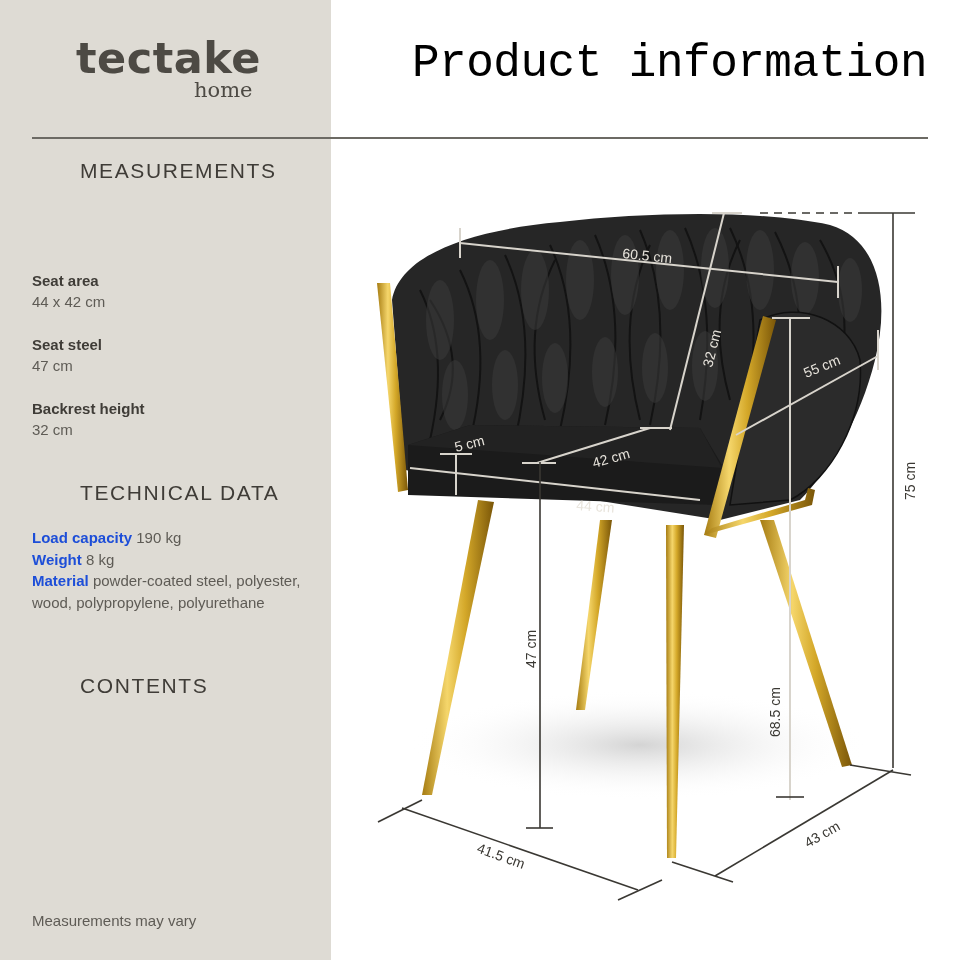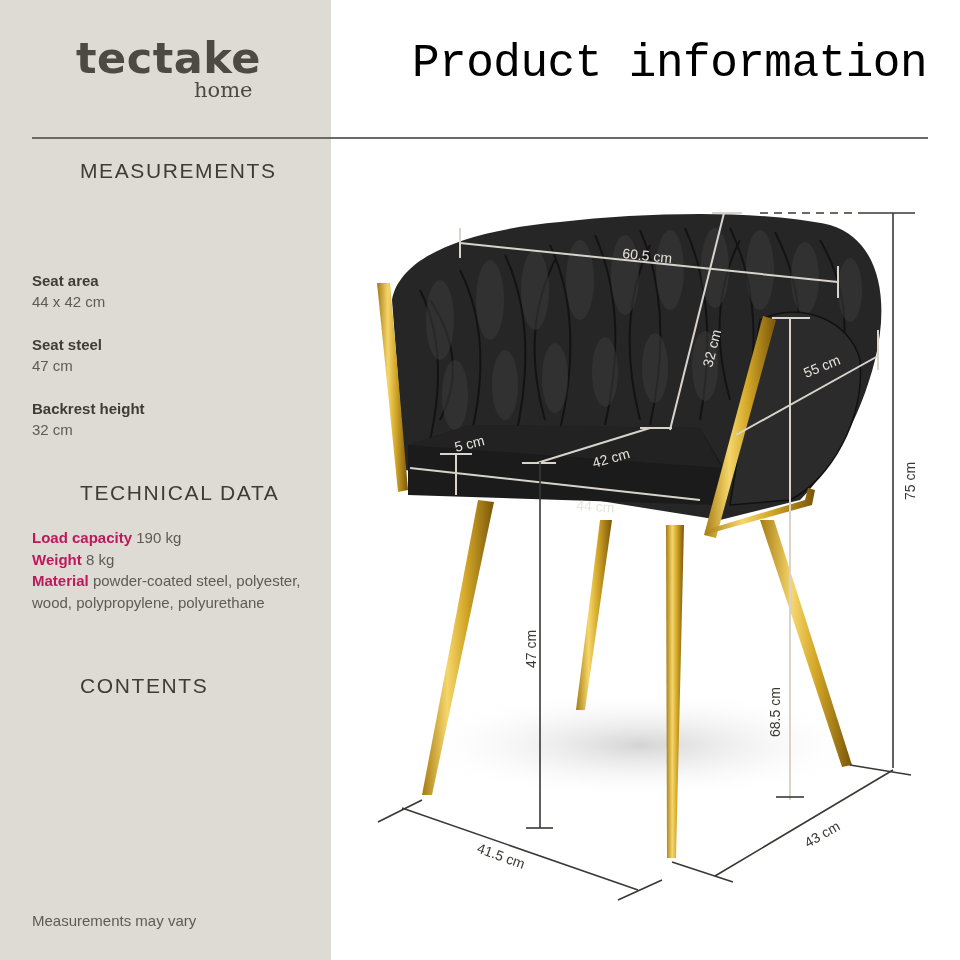--- a/index.html
+++ b/index.html
@@ -8,21 +8,21 @@
   .logo{position:absolute;left:76px;top:34px;}
   .logo-main{font-family:"DejaVu Sans",sans-serif;font-weight:bold;font-size:43px;letter-spacing:0.5px;color:#4d4a44;line-height:48px;}
   .logo-sub{position:absolute;left:118px;top:44px;font-family:"DejaVu Serif",serif;font-size:21px;color:#4d4a44;}
   .title{position:absolute;right:33px;top:38px;font-family:Liberation Mono, monospace;font-size:46px;color:#000000;letter-spacing:-0.5px;font-weight:normal;}
   .divider{position:absolute;left:32px;top:137px;width:896px;height:2px;background:#6c6a64;}
   .section-h{position:absolute;left:32px;font-family:"Liberation Sans",sans-serif;font-size:21px;letter-spacing:1.6px;color:#3f3c37;font-weight:normal;margin-left:48px;}
   .spec{position:absolute;left:32px;font-family:"Liberation Sans",sans-serif;font-size:15px;line-height:21px;}
   .spec .k{font-weight:bold;color:#3f3c37;display:block;}
   .spec .v{color:#5e5b55;display:block;}
   .tech{position:absolute;left:32px;top:527px;width:280px;font-family:"Liberation Sans",sans-serif;font-size:15px;line-height:21.5px;color:#5e5b55;}
-  .tech b{color:#be185d;}
+  .tech b{color:#1d4ed8;}
   .contents{position:absolute;left:32px;top:720px;font-family:"Liberation Sans",sans-serif;font-size:15px;line-height:21.5px;font-weight:bold;color:#3f3c37;}
   .note{position:absolute;left:32px;top:912px;font-family:Liberation Sans, sans-serif;font-size:15px;color:#5e5b55;}
   svg.diagram{position:absolute;left:331px;top:140px;}
   .dlabel{font-family:"Liberation Sans",sans-serif;font-size:14px;}
 </style>
 </head>
 <body>
 
 <div class="sidebar">
   <div class="logo">

